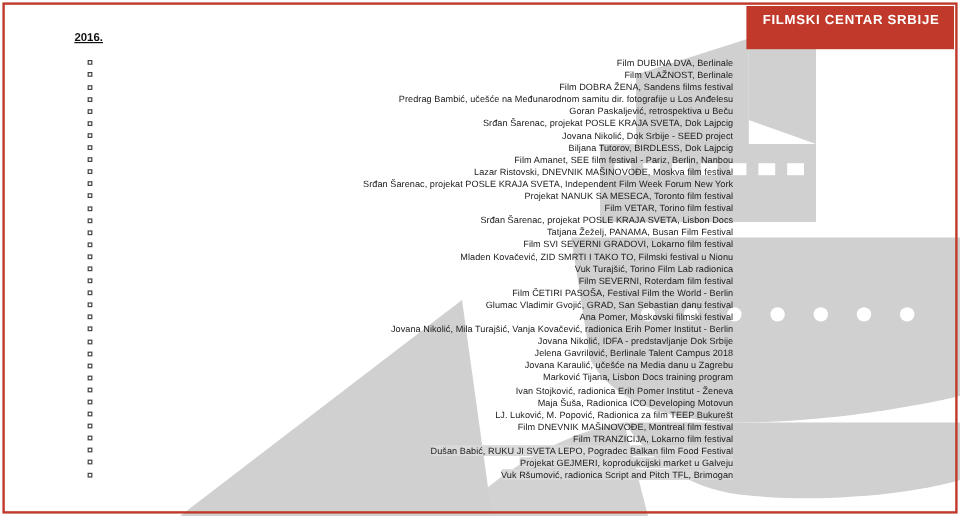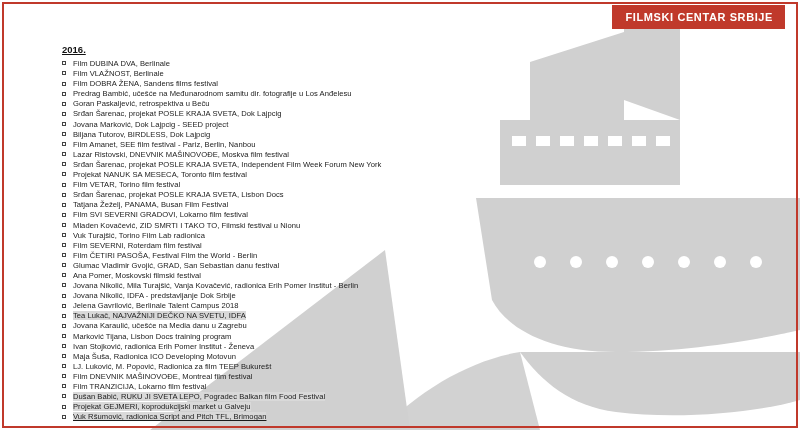--- a/index.html
+++ b/index.html
@@ -37,53 +37,54 @@
     top: 0;
     width: 420px;
     height: 430px;
     z-index: 1;
   }
   .ship-art svg { display: block; }
 
   
   .logo-banner {
     position: absolute;
-    right: 15px;
+    right: 5px;
     top: 5px;
     background: #c0392b;
     color: #ffffff;
     font-size: 11px;
     font-weight: bold;
     letter-spacing: 0.6px;
-    padding: 6px 12px 6px 14px;
+    padding: 6px 12px 18px 14px;
     z-index: 30;
     white-space: nowrap;
     font-family: "Liberation Sans", sans-serif;
   }
 
   
   .content {
     position: absolute;
     left: 62px;
-    top: 44px;
+    top: 26px;
     width: 560px;
     z-index: 20;
   }
   .year-title {
     font-size: 9.5px;
     font-weight: bold;
     color: #111111;
     text-decoration: underline;
     margin-bottom: 4px;
     line-height: 11px;
   }
   ul.list {
     list-style: none;
-    margin: 0;
+    margin: 11px;
     padding: 0;
+    text-align: right;
   }
   ul.list li {
     position: relative;
     font-size: 7.6px;
     line-height: 10.1px;
     color: #1a1a1a;
     padding-left: 11px;
     white-space: nowrap;
     letter-spacing: 0.05px;
   }
@@ -94,21 +95,20 @@
     width: 4px;
     height: 4px;
     border: 0.8px solid #444444;
     box-sizing: border-box;
     background: transparent;
   }
   ul.list li.highlight .txt {
     background: #d9d9d9;
   }
   ul.list li.underlined .txt {
-    text-decoration: underline;
   }
   .txt { display: inline; }
 </style>
 </head>
 <body>
 
 <div class="page">
 
   <div class="ship-art">
     <svg width="420" height="430" viewBox="0 0 420 430" xmlns="http://www.w3.org/2000/svg" aria-hidden="true">
@@ -159,40 +159,39 @@
 
   <div class="content">
     <div class="year-title">2016.</div>
     <ul class="list" id="list-root">
         <li><span class="marker"></span><span class="txt">Film DUBINA DVA, Berlinale</span></li>
         <li><span class="marker"></span><span class="txt">Film VLAŽNOST, Berlinale</span></li>
         <li><span class="marker"></span><span class="txt">Film DOBRA ŽENA, Sandens films festival</span></li>
         <li><span class="marker"></span><span class="txt">Predrag Bambić, učešće na Međunarodnom samitu dir. fotografije u Los Anđelesu</span></li>
         <li><span class="marker"></span><span class="txt">Goran Paskaljević, retrospektiva u Beču</span></li>
         <li><span class="marker"></span><span class="txt">Srđan Šarenac, projekat POSLE KRAJA SVETA, Dok Lajpcig</span></li>
-        <li><span class="marker"></span><span class="txt">Jovana Marković, Dok Lajpcig - SEED project</span></li>
+        <li><span class="marker"></span><span class="txt">Jovana Nikolić, Dok Srbije - SEED project</span></li>
         <li><span class="marker"></span><span class="txt">Biljana Tutorov, BIRDLESS, Dok Lajpcig</span></li>
         <li><span class="marker"></span><span class="txt">Film Amanet, SEE film festival - Pariz, Berlin, Nanbou</span></li>
         <li><span class="marker"></span><span class="txt">Lazar Ristovski, DNEVNIK MAŠINOVOĐE, Moskva film festival</span></li>
         <li><span class="marker"></span><span class="txt">Srđan Šarenac, projekat POSLE KRAJA SVETA, Independent Film Week Forum New York</span></li>
         <li><span class="marker"></span><span class="txt">Projekat NANUK SA MESECA, Toronto film  festival</span></li>
         <li><span class="marker"></span><span class="txt">Film VETAR, Torino film festival</span></li>
         <li><span class="marker"></span><span class="txt">Srđan Šarenac, projekat POSLE KRAJA SVETA, Lisbon Docs</span></li>
         <li><span class="marker"></span><span class="txt">Tatjana Žeželj, PANAMA, Busan Film Festival</span></li>
         <li><span class="marker"></span><span class="txt">Film SVI SEVERNI GRADOVI, Lokarno film festival</span></li>
         <li><span class="marker"></span><span class="txt">Mladen Kovačević, ZID SMRTI I TAKO TO, Filmski festival u Nionu</span></li>
         <li><span class="marker"></span><span class="txt">Vuk Turajšić, Torino Film Lab radionica</span></li>
         <li><span class="marker"></span><span class="txt">Film SEVERNI, Roterdam film festival</span></li>
         <li><span class="marker"></span><span class="txt">Film ČETIRI PASOŠA, Festival Film the World - Berlin</span></li>
         <li><span class="marker"></span><span class="txt">Glumac Vladimir Gvojić, GRAD, San Sebastian danu festival</span></li>
         <li><span class="marker"></span><span class="txt">Ana Pomer, Moskovski filmski festival</span></li>
         <li><span class="marker"></span><span class="txt">Jovana Nikolić, Mila Turajšić, Vanja Kovačević, radionica Erih Pomer Institut - Berlin</span></li>
         <li><span class="marker"></span><span class="txt">Jovana Nikolić, IDFA - predstavljanje Dok Srbije</span></li>
         <li><span class="marker"></span><span class="txt">Jelena Gavrilović, Berlinale Talent Campus 2018</span></li>
-        <li class="highlight"><span class="marker"></span><span class="txt">Tea Lukač, NAJVAŽNIJI DEČKO NA SVETU, IDFA</span></li>
         <li><span class="marker"></span><span class="txt">Jovana Karaulić, učešće na Media danu u Zagrebu</span></li>
         <li><span class="marker"></span><span class="txt">Marković Tijana, Lisbon Docs training program</span></li>
         <li><span class="marker"></span><span class="txt">Ivan Stojković, radionica Erih Pomer Institut - Ženeva</span></li>
         <li><span class="marker"></span><span class="txt">Maja Šuša, Radionica ICO Developing Motovun</span></li>
         <li><span class="marker"></span><span class="txt">LJ. Luković, M. Popović, Radionica za film TEEP Bukurešt</span></li>
         <li><span class="marker"></span><span class="txt">Film DNEVNIK MAŠINOVOĐE, Montreal film festival</span></li>
         <li><span class="marker"></span><span class="txt">Film TRANZICIJA, Lokarno film festival</span></li>
         <li class="highlight"><span class="marker"></span><span class="txt">Dušan Babić, RUKU JI SVETA LEPO, Pogradec Balkan film Food Festival</span></li>
         <li class="highlight"><span class="marker"></span><span class="txt">Projekat GEJMERI, koprodukcijski market u Galveju</span></li>
         <li class="highlight underlined"><span class="marker"></span><span class="txt">Vuk Ršumović, radionica Script and Pitch TFL, Brimogan</span></li>

